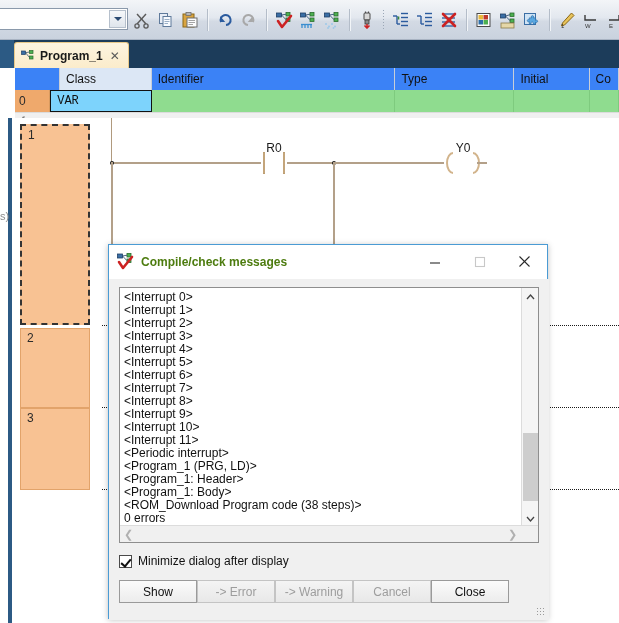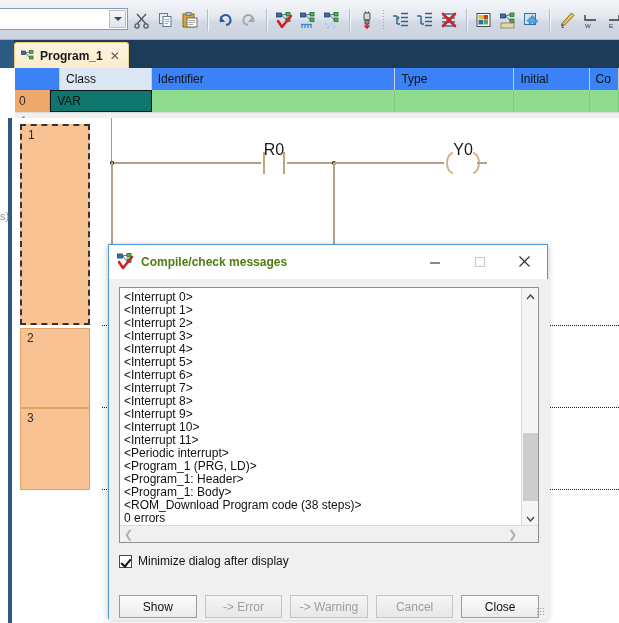--- a/index.html
+++ b/index.html
@@ -65,21 +65,21 @@
     border-right: 1px solid #c8ced8;
     background: #3b82f6;
   }
   .vt-th.sel { background: #dce7f5; }
   .vt-row { display:flex; height: 22px; }
   .vt-idx {
     width: 36px; background:#efa96c; display:flex; align-items:center;
     padding-left:4px; font-size:12px; color:#2b2b2b; border-right:1px solid #d89a5f;
   }
   .vt-cell { height: 22px; background:#8fdc8f; border-right: 1px solid #7ecb7e; display:flex; align-items:center; padding-left:6px; font-size:12px; color:#111; }
-  .vt-cell.active { border: 1.5px solid #111; background:#0f766e; }
+  .vt-cell.active { border: 1.5px solid #111; background:#7dd3fc;font-family:Liberation Mono, monospace; }
   .vt-scroll {
     position:absolute; left:0; top:44px; width:604px; height:15px;
     background:#f0f0f0; border-top:1px solid #dcdcdc;
     display:flex; align-items:center;
   }
   .vt-scroll .arr { width: 15px; text-align:center; color:#808080; font-size: 10px; }
 
   
   .ladder-wrap { position:absolute; left:0; top:118px; width:619px; height:505px; background:#ffffff; overflow:hidden; }
   .ladder-leftedge { position:absolute; left:8px; top:0; width:4px; height:505px; background:#2c5a84; }
@@ -102,21 +102,21 @@
   .railbar { position:absolute; left:111px; top:0px; width:1px; height:372px; background:#b09a7e; }
   .rungsep { position:absolute; left:102px; width:517px; height:0; border-top: 1px dotted #1a1a1a; }
 
   .wire { position:absolute; background:#b3a089; }
   .node { position:absolute; width:4px; height:4px; background:#1a1a1a; border-radius:50%; }
 
   .contact { position:absolute; width:26px; height:22px; }
   .contact .bar { position:absolute; top:0; width:2px; height:22px; background:#d2b48c; box-shadow: 0 0 0 0.5px #b5966a inset; }
   .contact .bar.l { left:2px; }
   .contact .bar.r { right:2px; }
-  .lbl { position:absolute; font-size:16px; color:#1a1a1a; text-align:center; white-space:nowrap; }
+  .lbl { position:absolute; font-size:12px; color:#1a1a1a; text-align:center; white-space:nowrap; }
 
   .coil { position:absolute; width:28px; height:22px; }
   .coil .arcl, .coil .arcr {
     position:absolute; top:0; width:14px; height:22px;
     border: 2px solid #d2b48c; border-radius: 50%;
   }
   .coil .arcl { left: -3px; clip-path: inset(0 50% 0 0); }
   .coil .arcr { right: -3px; clip-path: inset(0 0 0 50%); }
 
   
@@ -150,21 +150,21 @@
   .hsb-l { left:0; } .hsb-r { right:18px; }
 
   .checkrow { display:flex; align-items:center; margin-top:11px; gap:6px; }
   .chk { width:13px; height:13px; border:1px solid #4a4a4a; background:#fff; position:relative; flex:none; }
   .chk:after {
     content:""; position:absolute; left:3px; top:1px; width:4px; height:8px;
     border:solid #111; border-width:0 2px 2px 0; transform:rotate(40deg);
   }
   .chklabel { font-size:12px; color:#111; }
 
-  .buttonrow { display:flex; gap:8px; margin-top:27px; }
+  .buttonrow { display:flex; margin-top:12px; }
   .btn {
     width:78px; height:23px; font-size:12px;
     background: linear-gradient(to bottom,#fbfbfb,#ececec);
     border:1px solid #9a9a9a; color:#111;
     display:flex; align-items:center; justify-content:center;
   }
   .btn.disabled { color:#9d9d9d; border-color:#c4c4c4; background:linear-gradient(to bottom,#f4f4f4,#e8e8e8); }
   .resizer { position:absolute; right:3px; bottom:3px; width:10px; height:10px;
     background-image: radial-gradient(#9a9a9a 0.8px, transparent 0.9px);
     background-size:3px 3px; }

